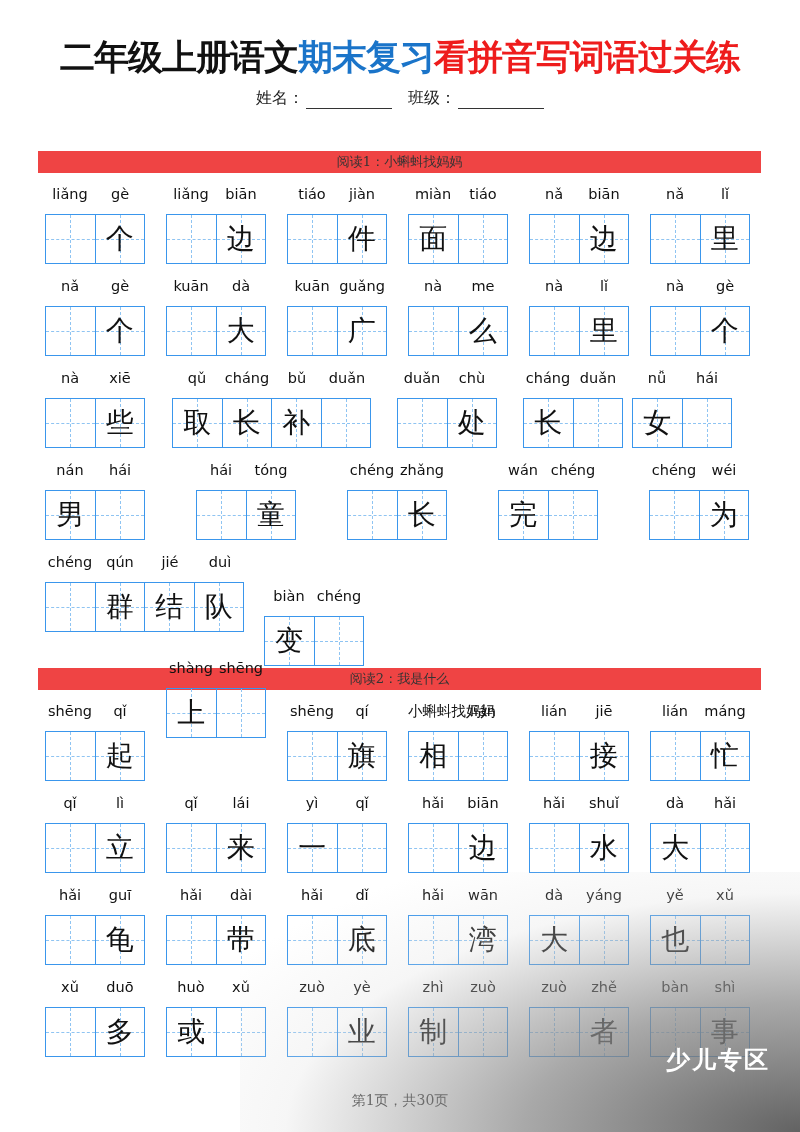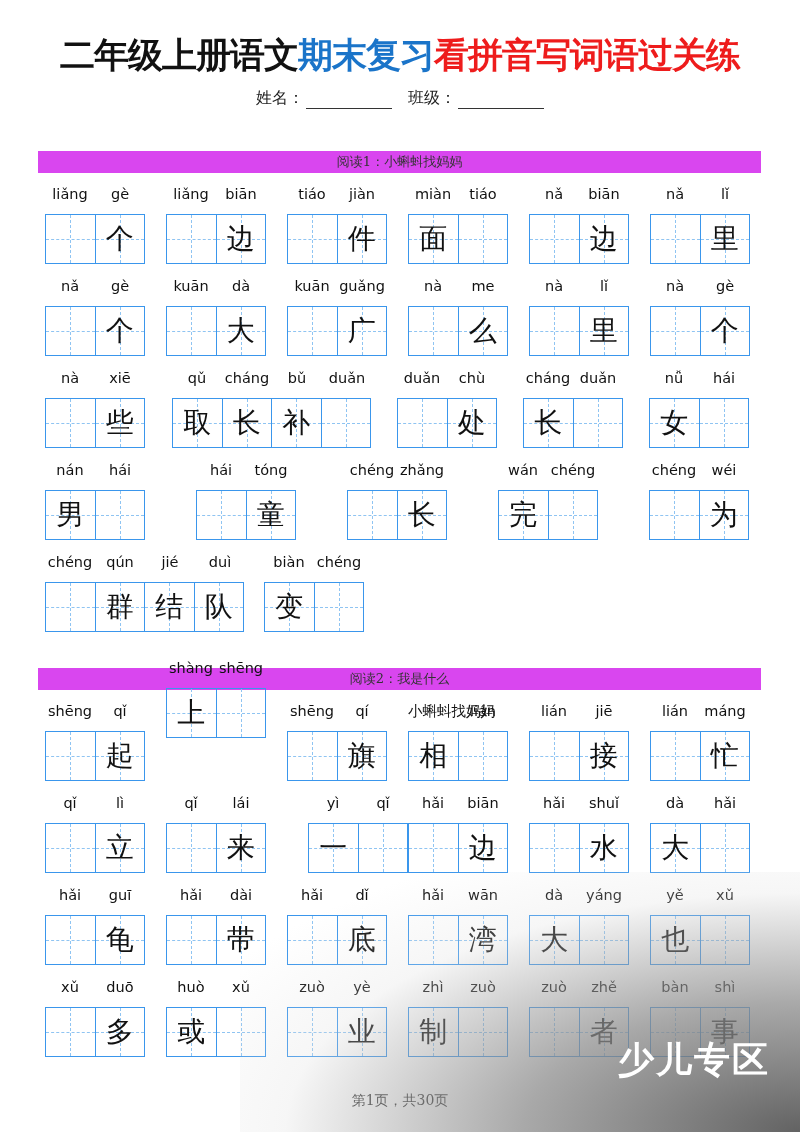--- a/index.html
+++ b/index.html
@@ -3,36 +3,36 @@
 <meta charset="utf-8">
 <style>
   html, body { margin: 0; padding: 0; }
   body {
     width: 800px; height: 1132px; position: relative; overflow: hidden;
     background: #ffffff;
     font-family: "DejaVu Serif", serif;
   }
   .title {
     position: absolute; left: 0; top: 34px; width: 800px; text-align: center;
-    font-family: Liberation Mono, monospace; font-weight: bold;
+    font-family: Liberation Serif, serif; font-weight: bold;
     font-size: 35px; letter-spacing: -1px; line-height: 48px; white-space: nowrap;
   }
   .title .t1 { color: #111111; }
   .title .t2 { color: #1a74c9; }
   .title .t3 { color: #ee1c1c; }
   .info {
     position: absolute; top: 88px; left: 0; width: 800px;
     display: flex; justify-content: center; align-items: flex-end; gap: 16px;
     font-family: "DejaVu Serif", serif; font-size: 16px; color: #222;
   }
   .info .field { display: flex; align-items: flex-end; }
   .info .line { display: inline-block; width: 86px; border-bottom: 1px solid #333; height: 18px; margin-left: 2px; }
   .section-bar {
     position: absolute; left: 38px; width: 723px; height: 22px;
-    background: #d946ef; text-align: center;
+    background: #ef4444; text-align: center;
     font-family: "DejaVu Serif", serif; font-size: 13px; line-height: 22px; color: #333;
   }
   .group { position: absolute; height: 34px; }
   .pinyin-row { position: absolute; top: -30px; left: 0; display: flex; }
   .py {
     width: 50px; text-align: center;
     font-family: "DejaVu Sans", sans-serif; font-size: 14.5px; color: #111;
     white-space: nowrap; line-height: 20px;
   }
   .boxes { display: flex; border: 1.5px solid #3a96ec; border-right: none; height: 48px; }
@@ -58,21 +58,21 @@
   }
   .watermark-bg {
     position: absolute; right: 0; bottom: 0; width: 560px; height: 260px;
     background: radial-gradient(ellipse at 100% 100%, rgba(90,90,90,0.95) 0%, rgba(140,140,140,0.75) 35%, rgba(220,220,220,0.25) 65%, rgba(255,255,255,0) 85%);
     pointer-events: none; z-index: 2;
   }
   .watermark {
     position: absolute; right: 30px; top: 1040px; z-index: 3; text-align: center; color: #ffffff;
   }
   .watermark .wm-title {
-    font-family: "DejaVu Sans", sans-serif; font-weight: bold; font-size: 36px; letter-spacing: 2px; line-height: 40px;
+    font-family: "DejaVu Sans", sans-serif; font-weight: bold; font-size: 24px; letter-spacing: 2px; line-height: 40px;
   }
   .watermark .wm-url {
     font-family: "DejaVu Sans", sans-serif; font-size: 22px; line-height: 28px;
   }
 </style>
 </head>
 <body>
 
 <div class="title">
   <span class="t1">二年级上册语文</span><span class="t2">期末复习</span><span class="t3">看拼音写词语过关练</span>
@@ -318,21 +318,21 @@
       </div>
       <div class="boxes">
         <div class="cell">
           <span class="char">长</span>
         </div>
         <div class="cell">
           <span class="char"></span>
         </div>
       </div>
     </div>
-    <div class="group" style="left: 649px; top: 398px;">
+    <div class="group" style="left: 632px; top: 398px;">
       <div class="pinyin-row">
         <span class="py">nǚ</span>
         <span class="py">hái</span>
       </div>
       <div class="boxes">
         <div class="cell">
           <span class="char">女</span>
         </div>
         <div class="cell">
           <span class="char"></span>
@@ -424,21 +424,21 @@
           <span class="char">群</span>
         </div>
         <div class="cell">
           <span class="char">结</span>
         </div>
         <div class="cell">
           <span class="char">队</span>
         </div>
       </div>
     </div>
-    <div class="group" style="left: 264px; top: 582px;">
+    <div class="group" style="left: 264px; top: 616px;">
       <div class="pinyin-row">
         <span class="py">biàn</span>
         <span class="py">chéng</span>
       </div>
       <div class="boxes">
         <div class="cell">
           <span class="char">变</span>
         </div>
         <div class="cell">
           <span class="char"></span>
@@ -550,21 +550,21 @@
       </div>
       <div class="boxes">
         <div class="cell">
           <span class="char"></span>
         </div>
         <div class="cell">
           <span class="char">来</span>
         </div>
       </div>
     </div>
-    <div class="group" style="left: 287px; top: 823px; margin-left: 21px;">
+    <div class="group" style="left: 287px; top: 823px;">
       <div class="pinyin-row">
         <span class="py">yì</span>
         <span class="py">qǐ</span>
       </div>
       <div class="boxes">
         <div class="cell">
           <span class="char">一</span>
         </div>
         <div class="cell">
           <span class="char"></span>

